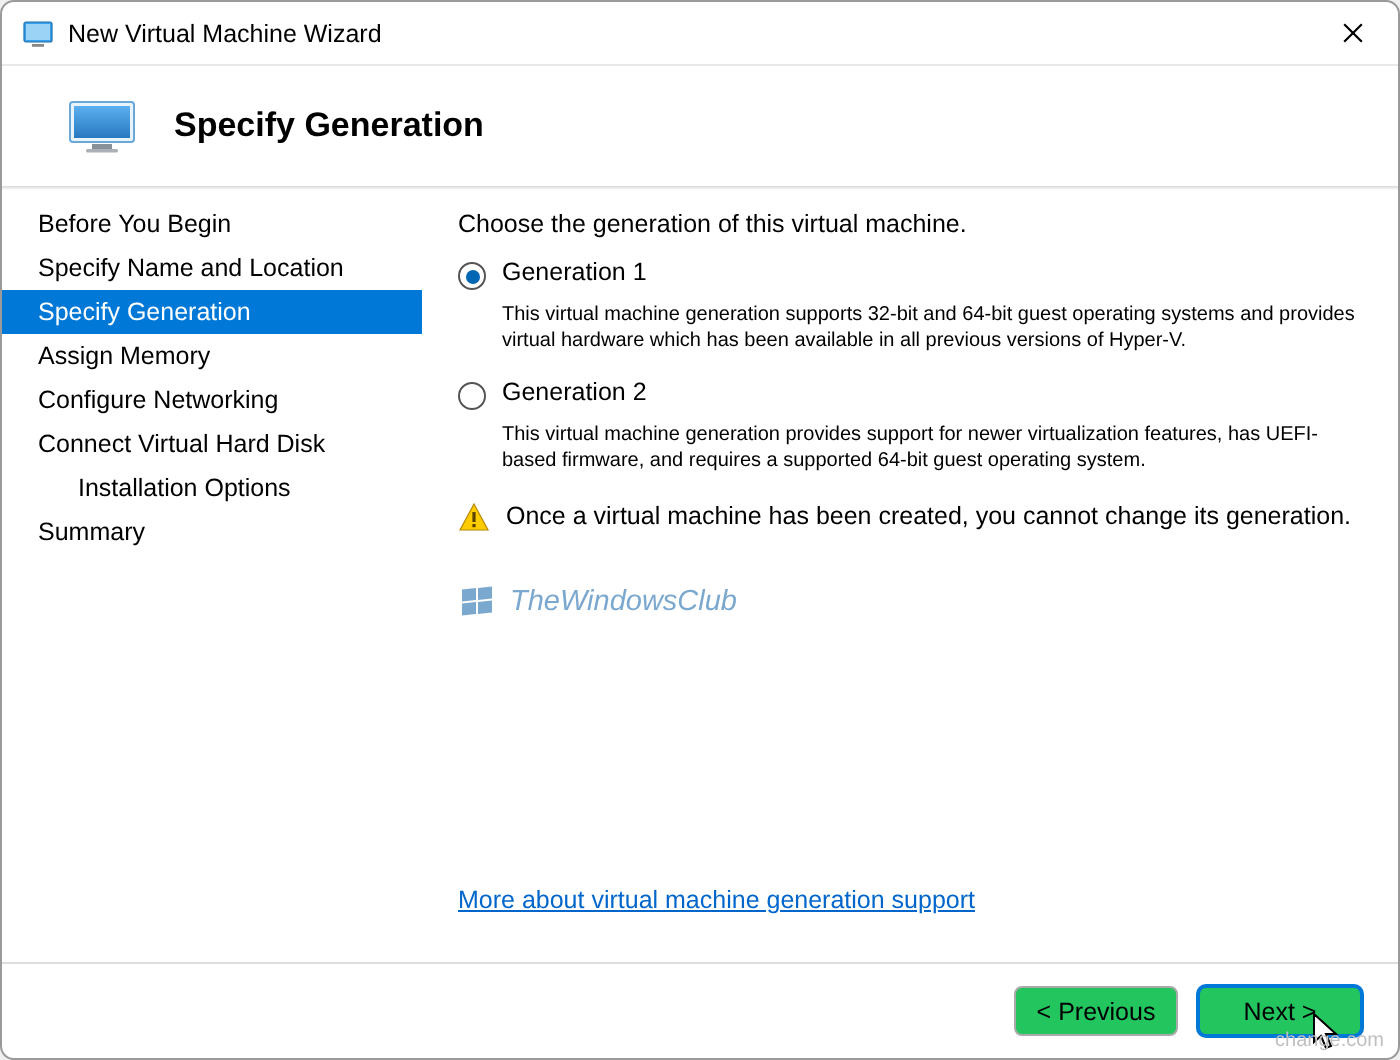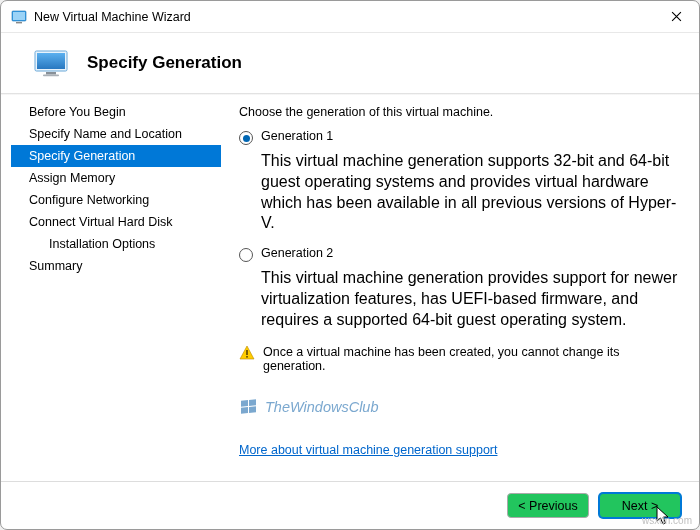--- a/index.html
+++ b/index.html
@@ -65,21 +65,20 @@
     color: #000;
   }
   .divider {
     height: 2px;
     background: linear-gradient(#d8d8d8, #fff);
   }
   .body {
     flex: 1;
     display: flex;
     min-height: 0;
-    margin-left: 10px;
   }
   .sidebar {
     width: 210px;
     padding: 6px 0 0 0;
   }
   .sidebar-item {
     padding: 4px 0 4px 18px;
     font-size: 12.5px;
     color: #000;
     cursor: default;
@@ -120,21 +119,21 @@
   .radio.checked::after {
     content: "";
     width: 7px; height: 7px;
     border-radius: 50%;
     background: #0066b3;
   }
   .opt-label {
     font-size: 12.5px;
   }
   .opt-desc {
-    font-size: 16px;
+    font-size: 10px;
     margin: 2px 0 12px 22px;
     line-height: 1.3;
   }
   .warn-row {
     display: flex;
     align-items: flex-start;
     margin-top: 2px;
   }
   .warn-icon {
     width: 16px; height: 16px;
@@ -297,14 +296,14 @@
         <span>&lt; Previous</span>
       </div>
     <div class="btn default">
       <span>Next &gt;</span>
       <svg class="cursor" viewBox="0 0 14 20">
         <path d="M1 1 L1 15 L4.5 12 L7 18 L9.5 17 L7 11 L12 11 Z" fill="#fff" stroke="#000" stroke-width="1"></path>
       </svg>
     </div>
   </div>
 
-  <div class="wsx">wsxdn.com</div>
+  <div class="wsx">change.com</div>
 </div>
 
 </body></html>

